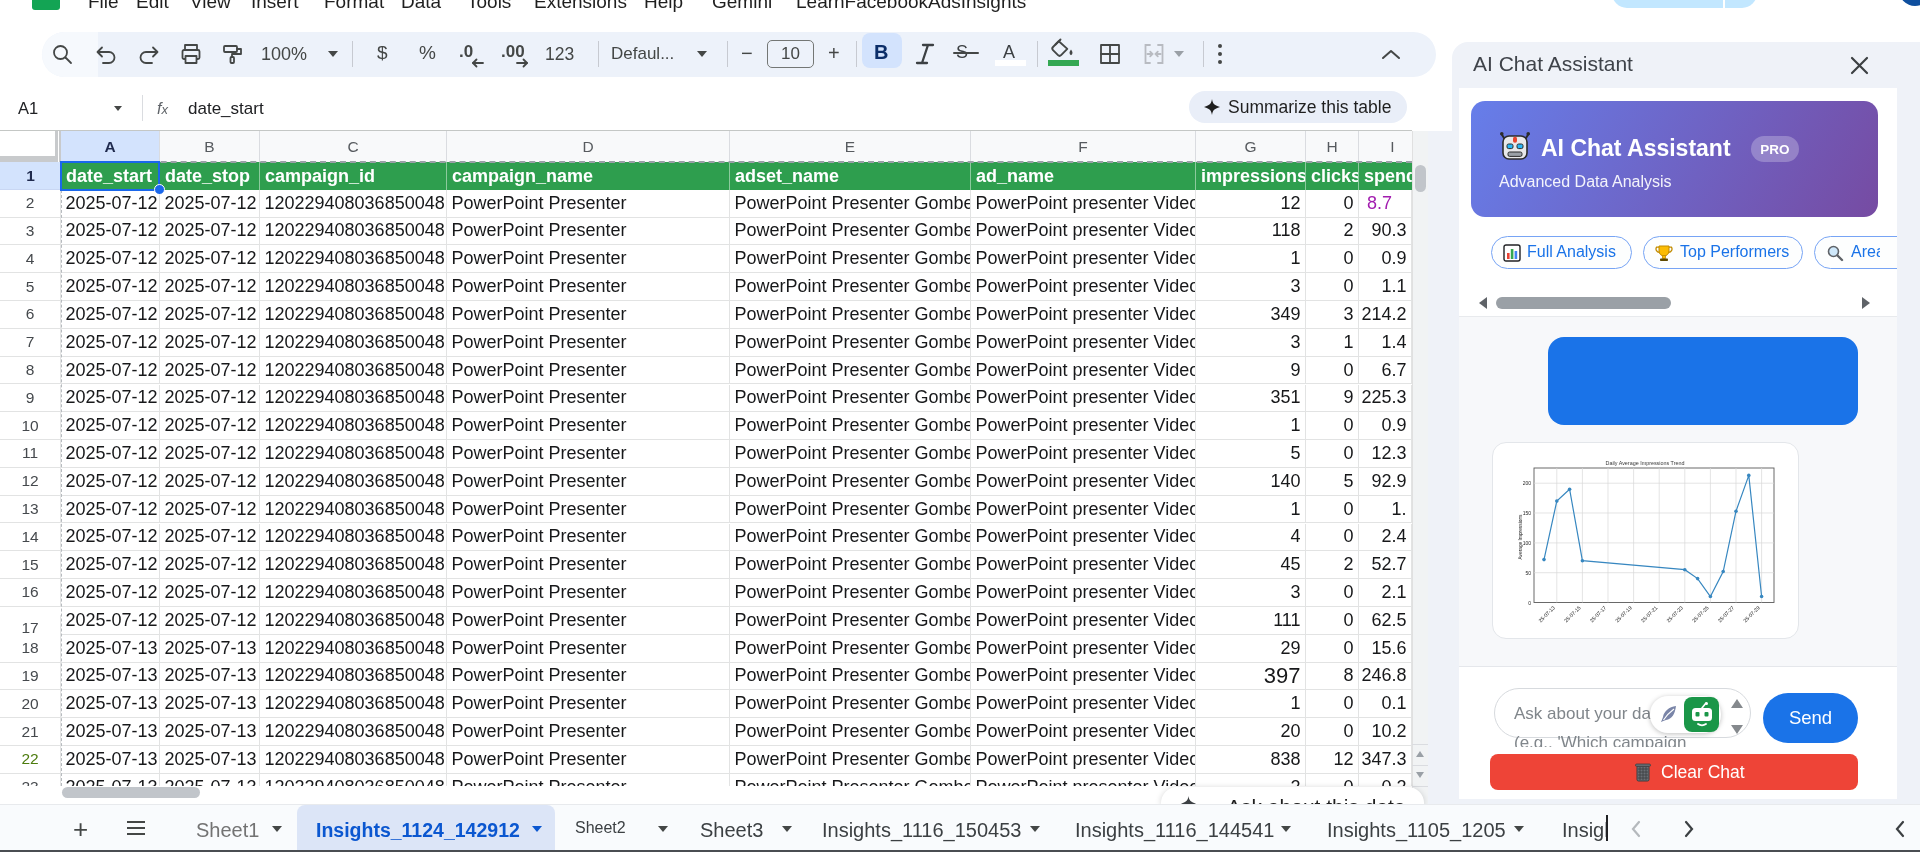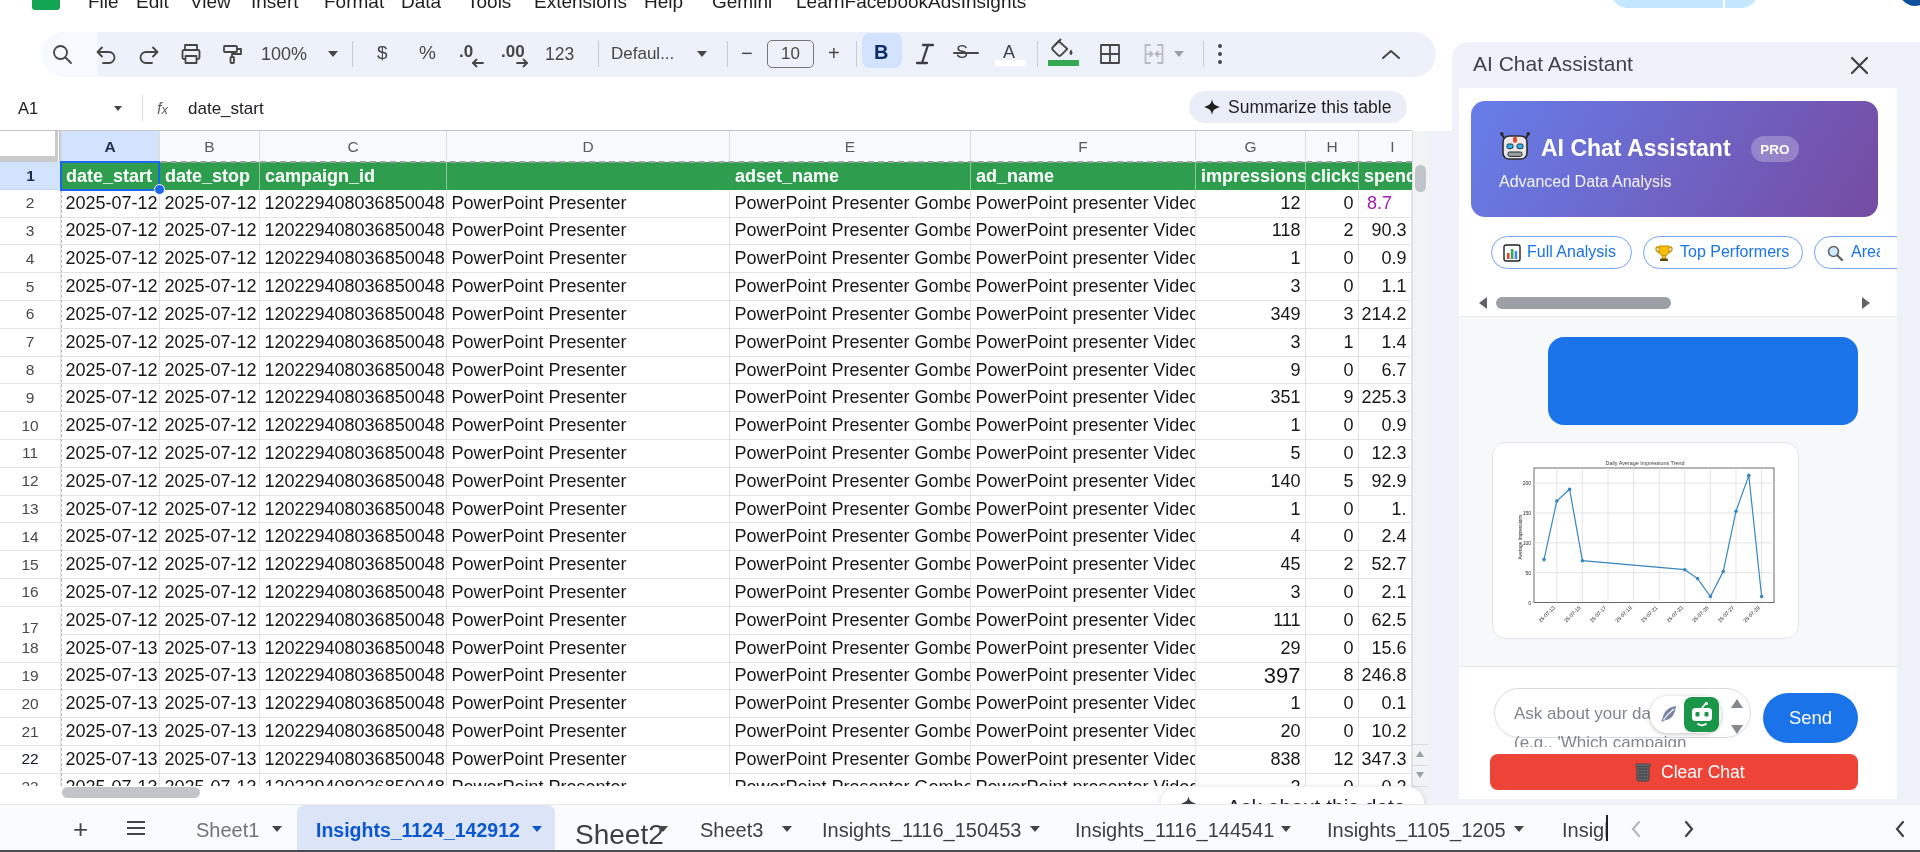--- a/index.html
+++ b/index.html
@@ -147,26 +147,27 @@
 <div class="abs" style="left:0;top:336.9px;width:61px;height:27.8px;background:#fff;border-bottom:1px solid #e2e3e3;border-right:1px solid #e2e3e3;color:#45494d;font-size:15.5px;display:flex;align-items:center;justify-content:center;">12</div>
 <div class="abs" style="left:0;top:364.7px;width:61px;height:27.8px;background:#fff;border-bottom:1px solid #e2e3e3;border-right:1px solid #e2e3e3;color:#45494d;font-size:15.5px;display:flex;align-items:center;justify-content:center;">13</div>
 <div class="abs" style="left:0;top:392.5px;width:61px;height:27.8px;background:#fff;border-bottom:1px solid #e2e3e3;border-right:1px solid #e2e3e3;color:#45494d;font-size:15.5px;display:flex;align-items:center;justify-content:center;">14</div>
 <div class="abs" style="left:0;top:420.3px;width:61px;height:27.8px;background:#fff;border-bottom:1px solid #e2e3e3;border-right:1px solid #e2e3e3;color:#45494d;font-size:15.5px;display:flex;align-items:center;justify-content:center;">15</div>
 <div class="abs" style="left:0;top:448.1px;width:61px;height:27.8px;background:#fff;border-bottom:1px solid #e2e3e3;border-right:1px solid #e2e3e3;color:#45494d;font-size:15.5px;display:flex;align-items:center;justify-content:center;">16</div>
 <div class="abs" style="left:0;top:484px;width:61px;height:27.8px;background:#fff;border-bottom:1px solid #e2e3e3;border-right:1px solid #e2e3e3;color:#45494d;font-size:15.5px;display:flex;align-items:center;justify-content:center;">17</div>
 <div class="abs" style="left:0;top:503.8px;width:61px;height:27.8px;background:#fff;border-bottom:1px solid #e2e3e3;border-right:1px solid #e2e3e3;color:#45494d;font-size:15.5px;display:flex;align-items:center;justify-content:center;">18</div>
 <div class="abs" style="left:0;top:531.6px;width:61px;height:27.8px;background:#fff;border-bottom:1px solid #e2e3e3;border-right:1px solid #e2e3e3;color:#45494d;font-size:15.5px;display:flex;align-items:center;justify-content:center;">19</div>
 <div class="abs" style="left:0;top:559.4px;width:61px;height:27.8px;background:#fff;border-bottom:1px solid #e2e3e3;border-right:1px solid #e2e3e3;color:#45494d;font-size:15.5px;display:flex;align-items:center;justify-content:center;">20</div>
 <div class="abs" style="left:0;top:587.2px;width:61px;height:27.8px;background:#fff;border-bottom:1px solid #e2e3e3;border-right:1px solid #e2e3e3;color:#45494d;font-size:15.5px;display:flex;align-items:center;justify-content:center;">21</div>
-<div class="abs" style="left:0;top:615.0px;width:61px;height:27.8px;background:#fff;border-bottom:1px solid #e2e3e3;border-right:1px solid #e2e3e3;color:#0f172a;font-size:15.5px;display:flex;align-items:center;justify-content:center;">22</div>
+<div class="abs" style="left:0;top:615.0px;width:61px;height:27.8px;background:#fff;border-bottom:1px solid #e2e3e3;border-right:1px solid #e2e3e3;color:#4d7c0f;font-size:15.5px;display:flex;align-items:center;justify-content:center;">22</div>
 <div class="abs" style="left:0;top:642.8px;width:61px;height:27.8px;background:#fff;border-bottom:1px solid #e2e3e3;border-right:1px solid #e2e3e3;color:#45494d;font-size:15.5px;display:flex;align-items:center;justify-content:center;">23</div>
 <div class="abs" style="left:61px;top:31.0px;width:1351px;height:28px;background:#2e9e4e;overflow:hidden;">
 <div class="abs" style="left:0px;top:0;width:99px;height:28px;border-right:1px solid rgba(255,255,255,0.45);color:#fff;font-weight:bold;font-size:18px;display:flex;align-items:center;padding-left:5px;overflow:hidden;">date_start</div>
 <div class="abs" style="left:99px;top:0;width:100px;height:28px;border-right:1px solid rgba(255,255,255,0.45);color:#fff;font-weight:bold;font-size:18px;display:flex;align-items:center;padding-left:5px;overflow:hidden;">date_stop</div>
 <div class="abs" style="left:199px;top:0;width:187px;height:28px;border-right:1px solid rgba(255,255,255,0.45);color:#fff;font-weight:bold;font-size:18px;display:flex;align-items:center;padding-left:5px;overflow:hidden;">campaign_id</div>
+<div class="abs" style="left:386px;top:0;width:283px;height:28px;border-right:1px solid rgba(255,255,255,0.45);color:#fff;font-weight:bold;font-size:18px;display:flex;align-items:center;padding-left:5px;overflow:hidden;">campaign_name</div>
 <div class="abs" style="left:669px;top:0;width:241px;height:28px;border-right:1px solid rgba(255,255,255,0.45);color:#fff;font-weight:bold;font-size:18px;display:flex;align-items:center;padding-left:5px;overflow:hidden;">adset_name</div>
 <div class="abs" style="left:910px;top:0;width:225px;height:28px;border-right:1px solid rgba(255,255,255,0.45);color:#fff;font-weight:bold;font-size:18px;display:flex;align-items:center;padding-left:5px;overflow:hidden;">ad_name</div>
 <div class="abs" style="left:1135px;top:0;width:110px;height:28px;border-right:1px solid rgba(255,255,255,0.45);color:#fff;font-weight:bold;font-size:18px;display:flex;align-items:center;padding-left:5px;overflow:hidden;">impressions</div>
 <div class="abs" style="left:1245px;top:0;width:53px;height:28px;border-right:1px solid rgba(255,255,255,0.45);color:#fff;font-weight:bold;font-size:18px;display:flex;align-items:center;padding-left:5px;overflow:hidden;">clicks</div>
 <div class="abs" style="left:1298px;top:0;width:100px;height:28px;border-right:1px solid rgba(255,255,255,0.45);color:#fff;font-weight:bold;font-size:18px;display:flex;align-items:center;padding-left:5px;overflow:hidden;">spend</div>
 </div>
 <div class="abs" style="left:61px;top:58.8px;width:99px;height:27.81px;background:#fff;border-bottom:1px solid #e2e3e3;border-right:1px solid #e2e3e3;color:#17181a;font-size:18px;display:flex;align-items:center;justify-content:flex-start;padding-left:4.5px;overflow:hidden;white-space:nowrap;">2025-07-12</div>
 <div class="abs" style="left:160px;top:58.8px;width:100px;height:27.81px;background:#fff;border-bottom:1px solid #e2e3e3;border-right:1px solid #e2e3e3;color:#17181a;font-size:18px;display:flex;align-items:center;justify-content:flex-start;padding-left:4.5px;overflow:hidden;white-space:nowrap;">2025-07-12</div>
 <div class="abs" style="left:260px;top:58.8px;width:187px;height:27.81px;background:#fff;border-bottom:1px solid #e2e3e3;border-right:1px solid #e2e3e3;color:#17181a;font-size:18px;display:flex;align-items:center;justify-content:flex-start;padding-left:4.5px;overflow:hidden;white-space:nowrap;">120229408036850048</div>
 <div class="abs" style="left:447px;top:58.8px;width:283px;height:27.81px;background:#fff;border-bottom:1px solid #e2e3e3;border-right:1px solid #e2e3e3;color:#17181a;font-size:18px;display:flex;align-items:center;justify-content:flex-start;padding-left:4.5px;overflow:hidden;white-space:nowrap;">PowerPoint Presenter</div>
@@ -512,21 +513,21 @@
 <div class="abs" style="left:0;top:849.5px;width:1920px;height:2.5px;background:#4a4d52;"></div>
 <div class="abs" style="left:73px;top:814px;font-size:26px;color:#444746;font-weight:300;">+</div>
 <svg class="abs" style="left:126px;top:820px;" width="20" height="16" viewBox="0 0 20 16">
       <path d="M1 2 H19 M1 8 H19 M1 14 H19" stroke="#444746" stroke-width="2"></path>
     </svg>
 <div class="abs" style="left:196px;top:819px;font-size:20px;font-weight:500;color:#737373;">Sheet1</div>
 <div class="abs" style="left:272px;top:826px;width:0;height:0;border-left:5px solid transparent;border-right:5px solid transparent;border-top:6px solid #444746;"></div>
 <div class="abs" style="left:297px;top:805px;width:258px;height:45px;background:#dce5f7;border-radius:8px 8px 0 0;"></div>
 <div class="abs" style="left:316px;top:819px;font-size:19.5px;font-weight:bold;color:#0b57d0;">Insights_1124_142912</div>
 <div class="abs" style="left:532px;top:826px;width:0;height:0;border-left:5px solid transparent;border-right:5px solid transparent;border-top:6px solid #0b57d0;"></div>
-<div class="abs" style="left:575px;top:819px;font-size:28px;font-weight:500;color:#3c4043;">Sheet2</div>
+<div class="abs" style="left:575px;top:819px;font-size:16px;font-weight:500;color:#3c4043;">Sheet2</div>
 <div class="abs" style="left:658px;top:826px;width:0;height:0;border-left:5px solid transparent;border-right:5px solid transparent;border-top:6px solid #444746;"></div>
 <div class="abs" style="left:700px;top:819px;font-size:20px;font-weight:500;color:#3c4043;">Sheet3</div>
 <div class="abs" style="left:782px;top:826px;width:0;height:0;border-left:5px solid transparent;border-right:5px solid transparent;border-top:6px solid #444746;"></div>
 <div class="abs" style="left:822px;top:819px;font-size:20px;font-weight:500;color:#3c4043;">Insights_1116_150453</div>
 <div class="abs" style="left:1030px;top:826px;width:0;height:0;border-left:5px solid transparent;border-right:5px solid transparent;border-top:6px solid #444746;"></div>
 <div class="abs" style="left:1075px;top:819px;font-size:20px;font-weight:500;color:#3c4043;">Insights_1116_144541</div>
 <div class="abs" style="left:1281px;top:826px;width:0;height:0;border-left:5px solid transparent;border-right:5px solid transparent;border-top:6px solid #444746;"></div>
 <div class="abs" style="left:1327px;top:819px;font-size:20px;font-weight:500;color:#3c4043;">Insights_1105_1205</div>
 <div class="abs" style="left:1514px;top:826px;width:0;height:0;border-left:5px solid transparent;border-right:5px solid transparent;border-top:6px solid #444746;"></div>
 <div class="abs" style="left:1562px;top:819px;width:44px;height:22px;overflow:hidden;font-size:20px;font-weight:500;color:#3c4043;">Insights</div>

